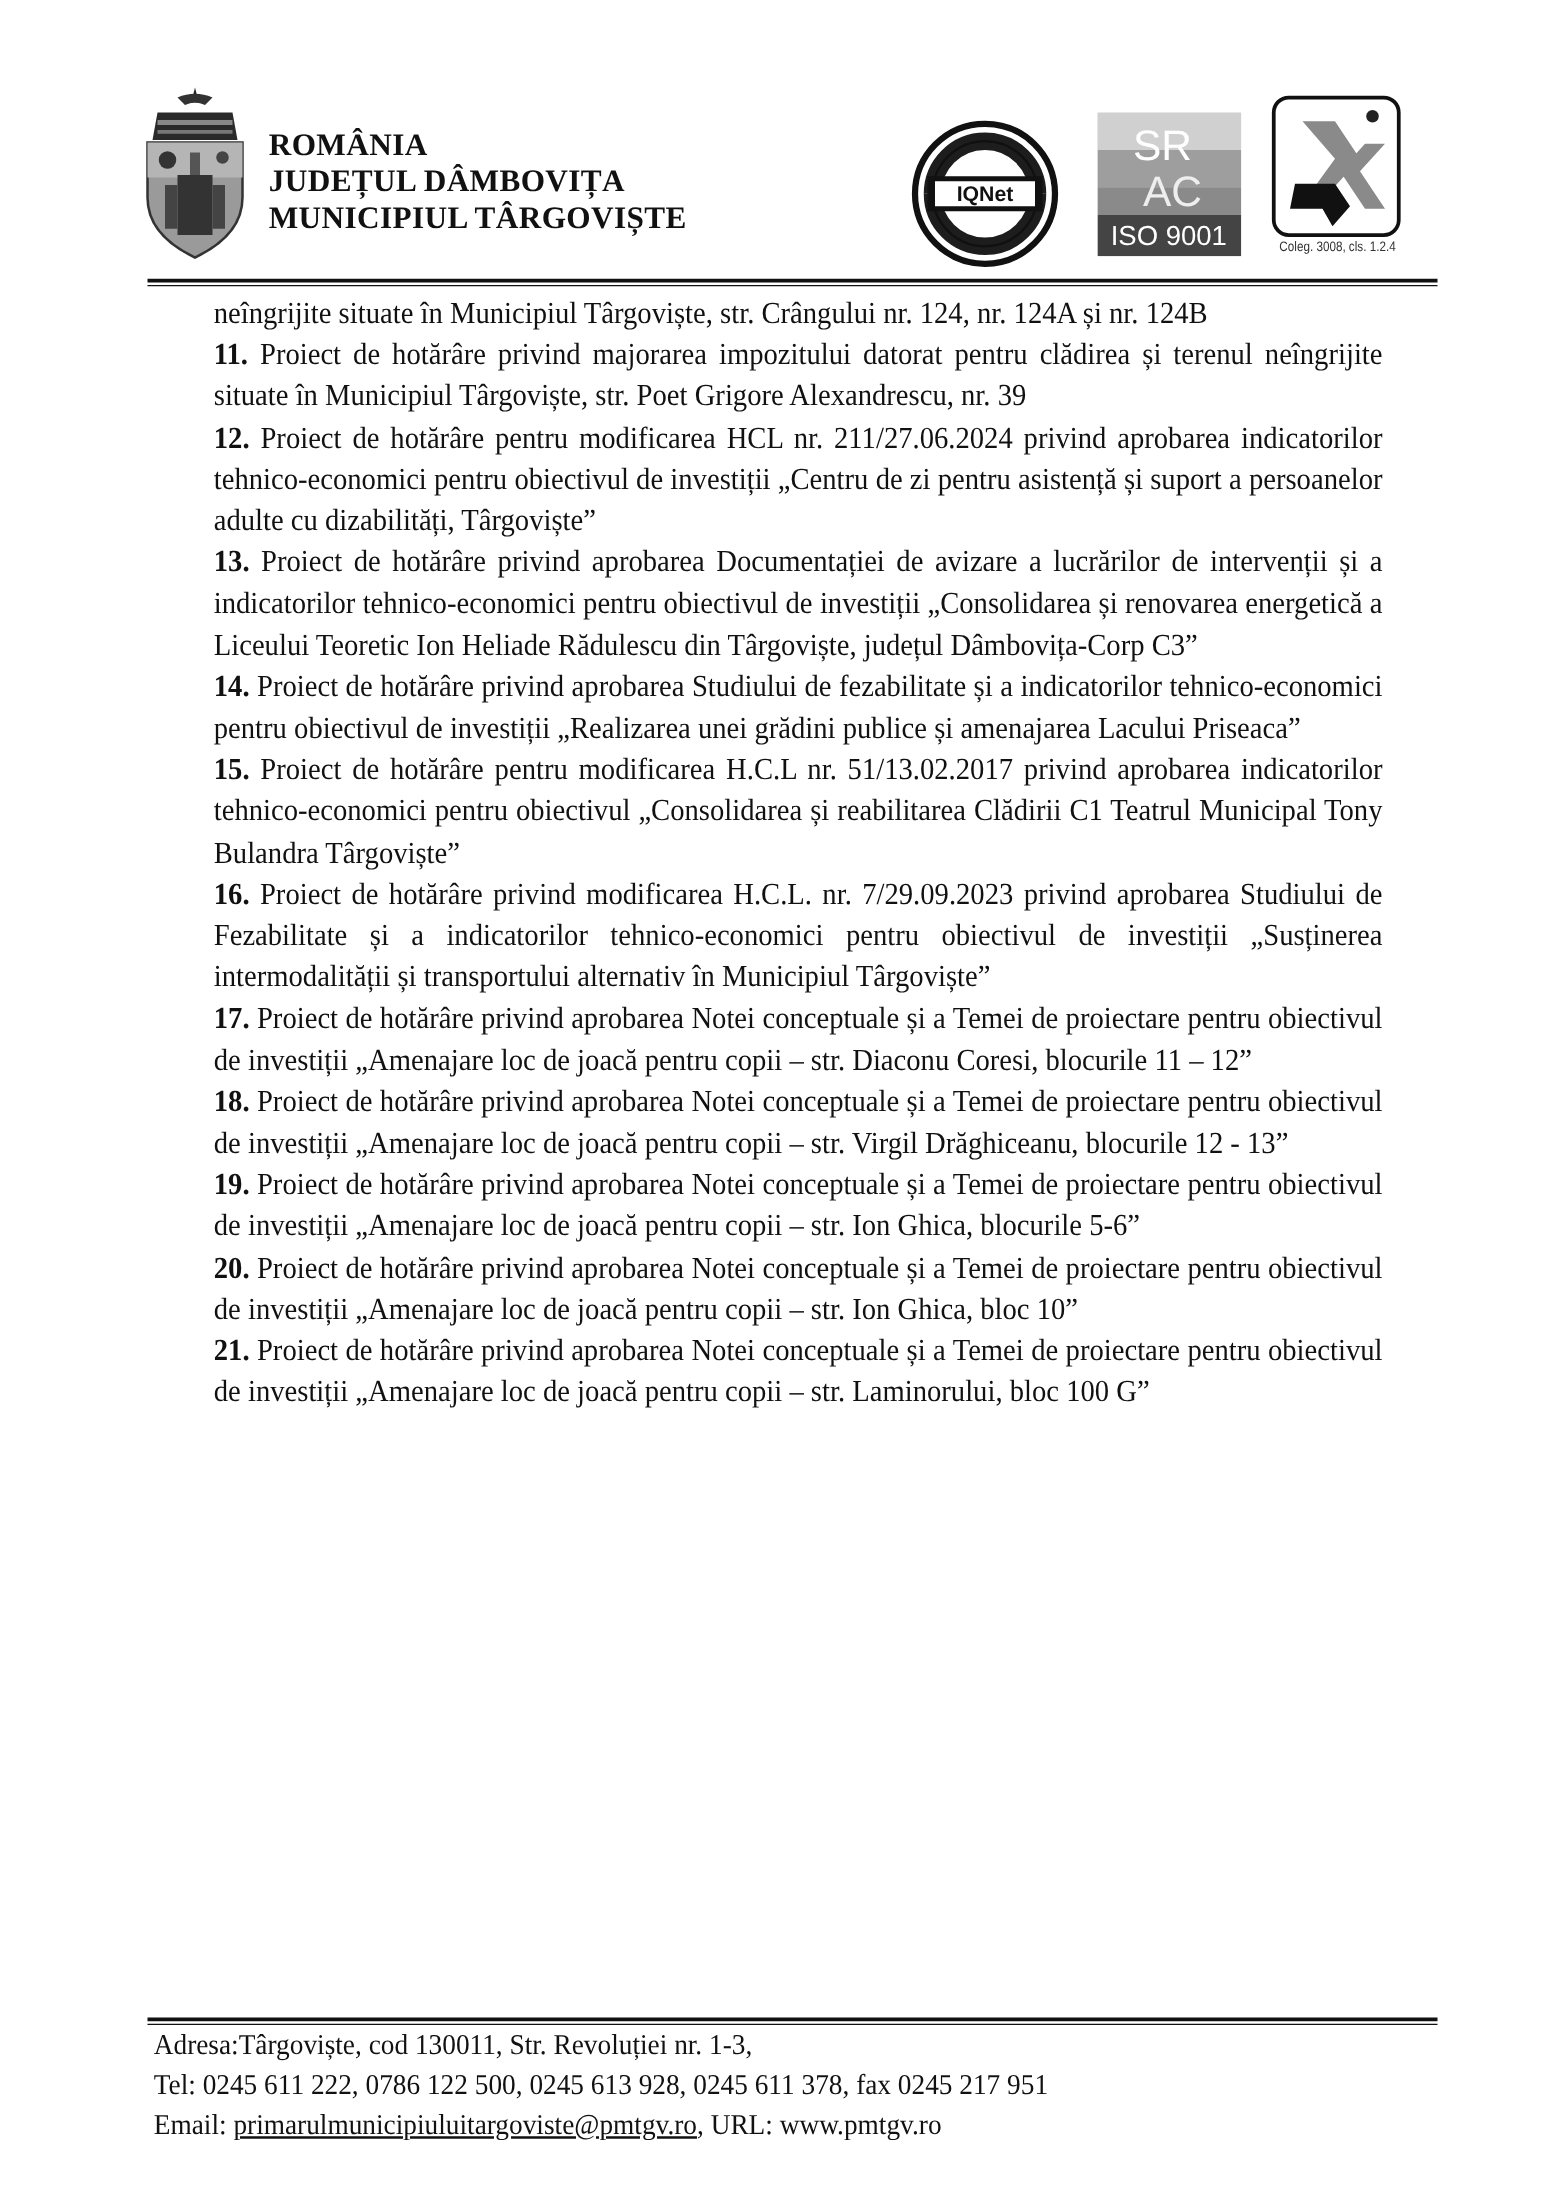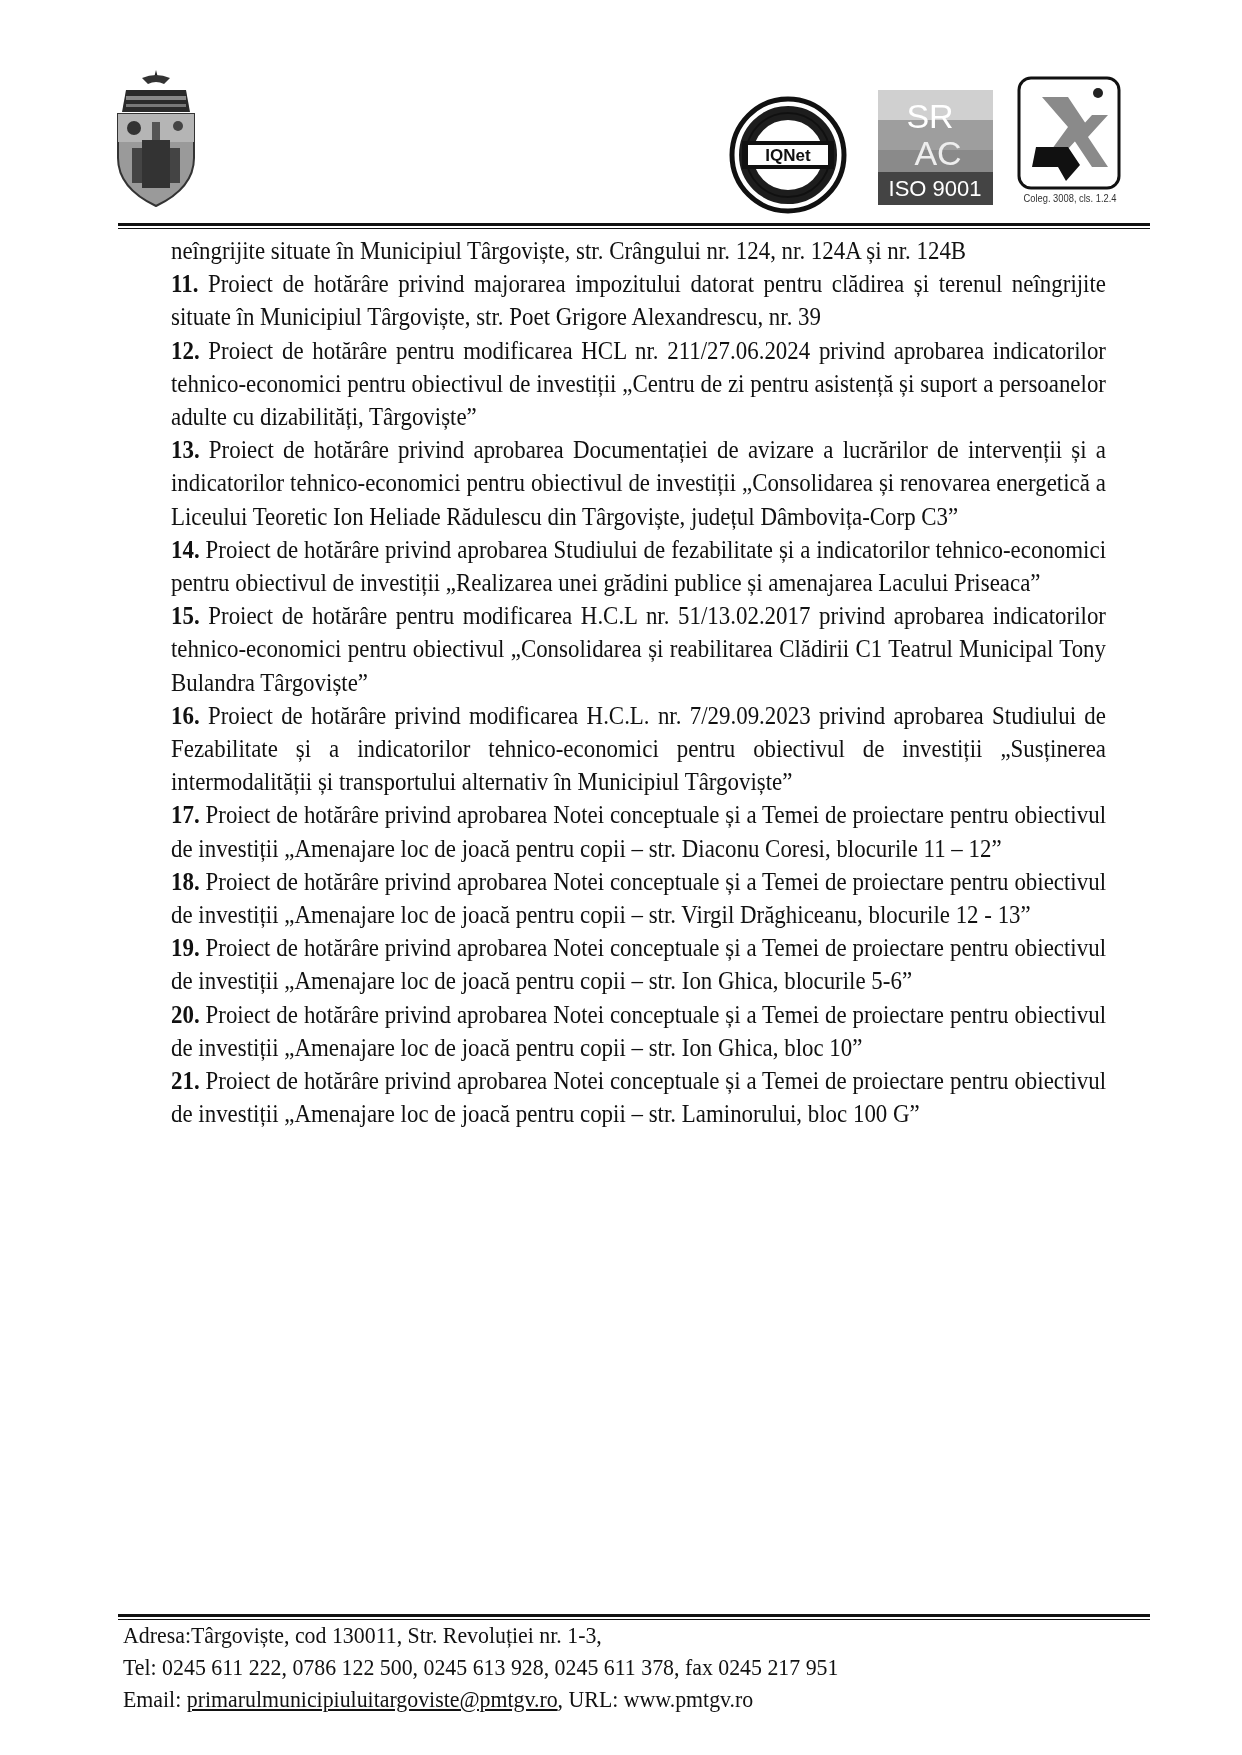--- a/index.html
+++ b/index.html
@@ -60,20 +60,25 @@
     <path d="M6 46 L82 46 L82 90 Q82 120 44 138 Q6 120 6 90 Z" fill="#9a9a9a" stroke="#333" stroke-width="2"></path>
     <path d="M6 46 L82 46 L82 74 L6 74 Z" fill="#b5b5b5"></path>
     <circle cx="22" cy="60" r="7" fill="#333"></circle>
     <circle cx="66" cy="58" r="5" fill="#444"></circle>
     <path d="M30 72 L58 72 L58 120 L30 120 Z" fill="#333"></path>
     <path d="M20 80 L30 80 L30 115 L20 115 Z" fill="#444"></path>
     <path d="M58 80 L68 80 L68 115 L58 115 Z" fill="#444"></path>
     <path d="M40 54 L48 54 L48 72 L40 72 Z" fill="#555"></path>
   </svg>
 
+  <div class="title-block">
+    <div class="title-line">ROMÂNIA</div>
+    <div class="title-line">JUDEȚUL DÂMBOVIȚA</div>
+    <div class="title-line">MUNICIPIUL TÂRGOVIȘTE</div>
+  </div>
 
   <svg class="logo-iqnet" viewBox="0 0 120 120">
     <circle cx="60" cy="60" r="56" fill="#fff" stroke="#111" stroke-width="5"></circle>
     <circle cx="60" cy="60" r="42" fill="#fff" stroke="#111" stroke-width="2"></circle>
     <path d="M18 60 A42 42 0 0 1 102 60" fill="none" stroke="#111" stroke-width="14" opacity="0.95"></path>
     <path d="M18 60 A42 42 0 0 0 102 60" fill="none" stroke="#111" stroke-width="14" opacity="0.95"></path>
     <rect x="14" y="46" width="92" height="28" fill="#111"></rect>
     <rect x="20" y="50" width="80" height="20" fill="#fff"></rect>
     <text x="60" y="66" text-anchor="middle" font-family="Liberation Sans, sans-serif" font-weight="bold" font-size="17" fill="#111">IQNet</text>
   </svg>

